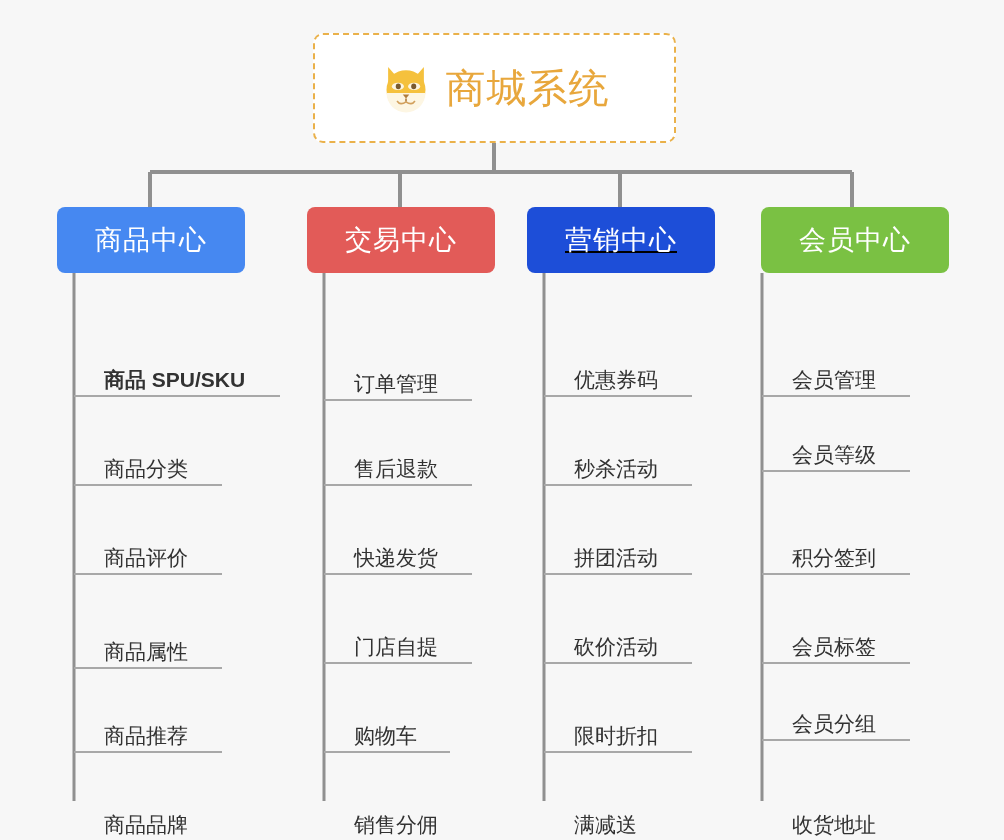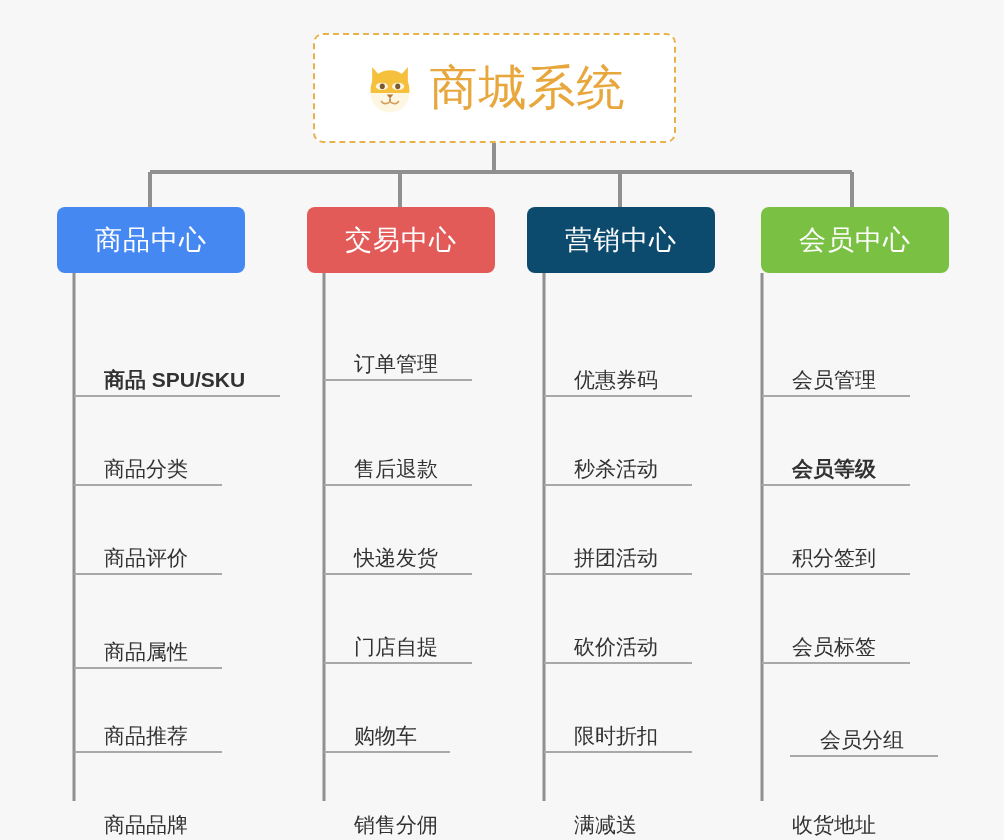--- a/index.html
+++ b/index.html
@@ -38,21 +38,21 @@
     justify-content: center;
     gap: 14px;
   }
   .root-icon {
     width: 52px;
     height: 52px;
     position: relative;
     flex: 0 0 auto;
   }
   .root-title {
-    font-size: 48px;
+    font-size: 40px;
     color: #e8a73c;
     line-height: 1;
     letter-spacing: 1px;
     white-space: nowrap;
   }
 
   
   .connectors {
     position: absolute;
     left: 0;
@@ -190,21 +190,21 @@
           <span class="leaf-text">商品品牌</span>
         </div>
       </div>
   </div>
 
   <div class="column col-1">
     <div class="cat-box" style="background: rgb(226, 91, 88);">
       <span class="cat-label">交易中心</span>
     </div>
     <div class="leaf-list">
-        <div class="leaf" style="top: 64px; padding-left: 32px;">
+        <div class="leaf" style="top: 84px; padding-left: 32px;">
           <div class="leaf-rule" style="width: 148px;"></div>
           <span class="leaf-text">订单管理</span>
         </div>
         <div class="leaf" style="top: 169px;">
           <div class="leaf-rule" style="width: 148px;"></div>
           <span class="leaf-text">售后退款</span>
         </div>
         <div class="leaf" style="top: 258px;">
           <div class="leaf-rule" style="width: 148px;"></div>
           <span class="leaf-text">快递发货</span>
@@ -217,21 +217,21 @@
           <div class="leaf-rule" style="width: 126px;"></div>
           <span class="leaf-text">购物车</span>
         </div>
         <div class="leaf" style="top: 525px;">
           <span class="leaf-text">销售分佣</span>
         </div>
       </div>
   </div>
 
   <div class="column col-2">
-    <div class="cat-box" style="background: #0c4a6e;">
+    <div class="cat-box" style="background: #1d4ed8; text-decoration: underline;">
       <span class="cat-label">营销中心</span>
     </div>
     <div class="leaf-list">
         <div class="leaf" style="top: 80px;">
           <div class="leaf-rule" style="width: 148px;"></div>
           <span class="leaf-text">优惠券码</span>
         </div>
         <div class="leaf" style="top: 169px;">
           <div class="leaf-rule" style="width: 148px;"></div>
           <span class="leaf-text">秒杀活动</span>
@@ -256,33 +256,33 @@
 
   <div class="column col-3">
     <div class="cat-box" style="background: rgb(122, 193, 67); margin-left: 16px;">
       <span class="cat-label">会员中心</span>
     </div>
     <div class="leaf-list">
         <div class="leaf" style="top: 80px;">
           <div class="leaf-rule" style="width: 148px;"></div>
           <span class="leaf-text">会员管理</span>
         </div>
-        <div class="leaf" style="top: 169px; font-weight: bold;">
+        <div class="leaf" style="top: 155px;">
           <div class="leaf-rule" style="width: 148px;"></div>
           <span class="leaf-text">会员等级</span>
         </div>
         <div class="leaf" style="top: 258px;">
           <div class="leaf-rule" style="width: 148px;"></div>
           <span class="leaf-text">积分签到</span>
         </div>
         <div class="leaf" style="top: 347px;">
           <div class="leaf-rule" style="width: 148px;"></div>
           <span class="leaf-text">会员标签</span>
         </div>
-        <div class="leaf" style="top: 440px; margin-left: 28px;">
+        <div class="leaf" style="top: 424px;">
           <div class="leaf-rule" style="width: 148px;"></div>
           <span class="leaf-text">会员分组</span>
         </div>
         <div class="leaf" style="top: 525px;">
           <span class="leaf-text">收货地址</span>
         </div>
       </div>
   </div>
 
 </div>

